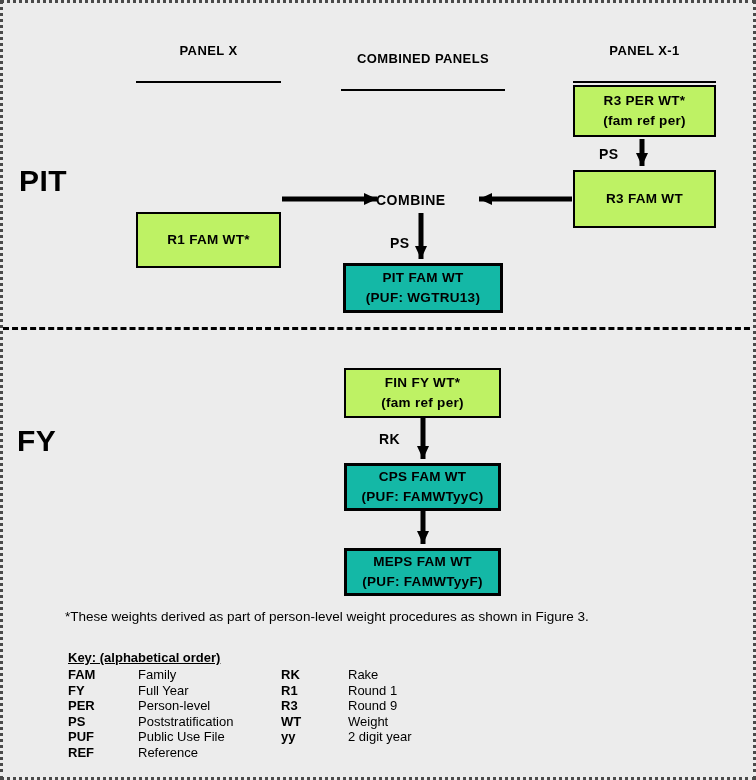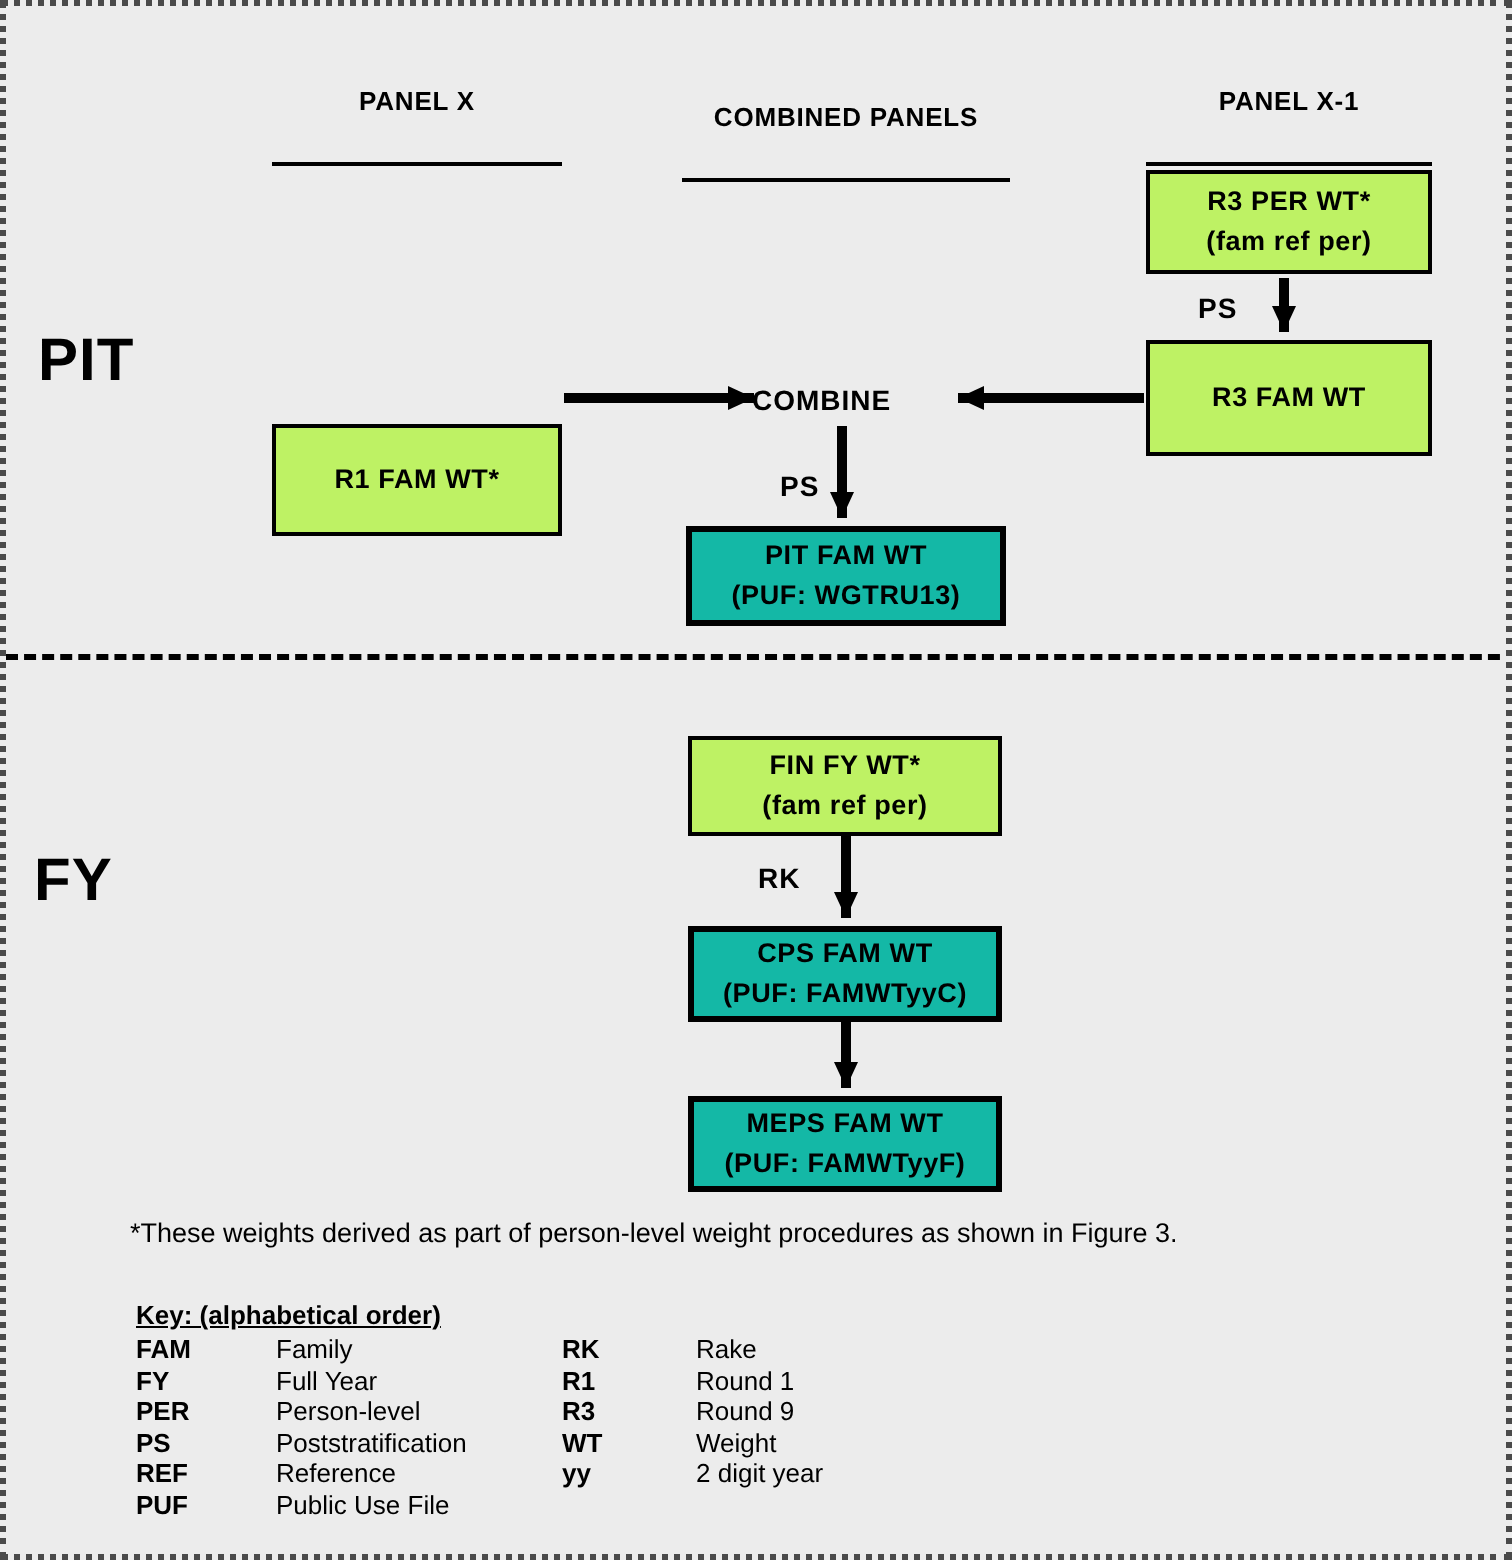--- a/index.html
+++ b/index.html
@@ -165,25 +165,25 @@
     <div class="krow">
       <span class="kabbr">FY</span><span class="kdesc">Full Year</span>
     </div>
     <div class="krow">
       <span class="kabbr">PER</span><span class="kdesc">Person-level</span>
     </div>
     <div class="krow">
       <span class="kabbr">PS</span><span class="kdesc">Poststratification</span>
     </div>
     <div class="krow">
+      <span class="kabbr">PUF</span><span class="kdesc">Public Use File</span>
+    </div>
+    <div class="krow">
       <span class="kabbr">REF</span><span class="kdesc">Reference</span>
     </div>
-    <div class="krow">
-      <span class="kabbr">PUF</span><span class="kdesc">Public Use File</span>
-    </div>
   </div>
 
   <div class="key-col right" style="left:278px; top:664px;">
     <div class="krow">
       <span class="kabbr">RK</span><span class="kdesc">Rake</span>
     </div>
     <div class="krow">
       <span class="kabbr">R1</span><span class="kdesc">Round 1</span>
     </div>
     <div class="krow">

